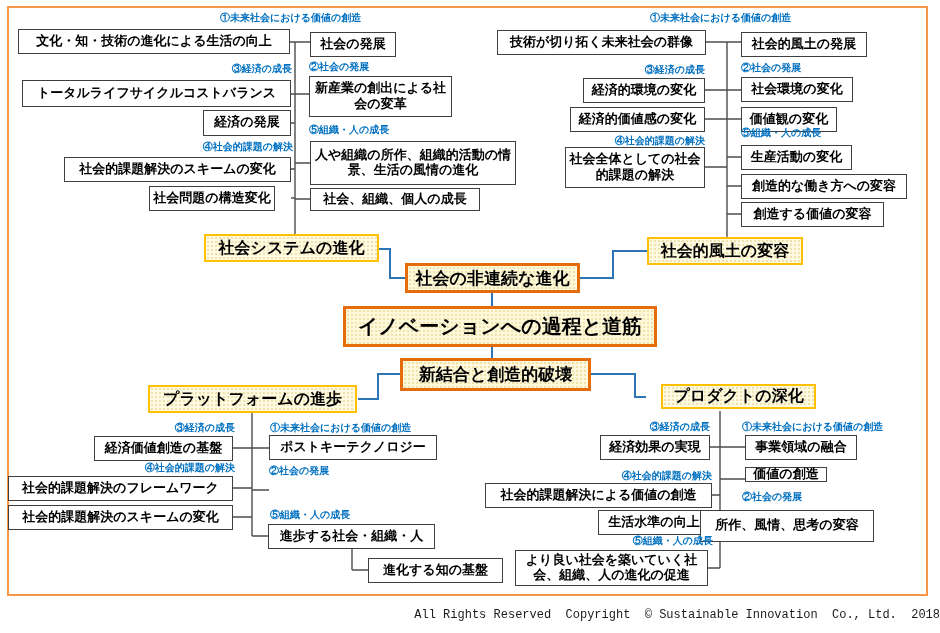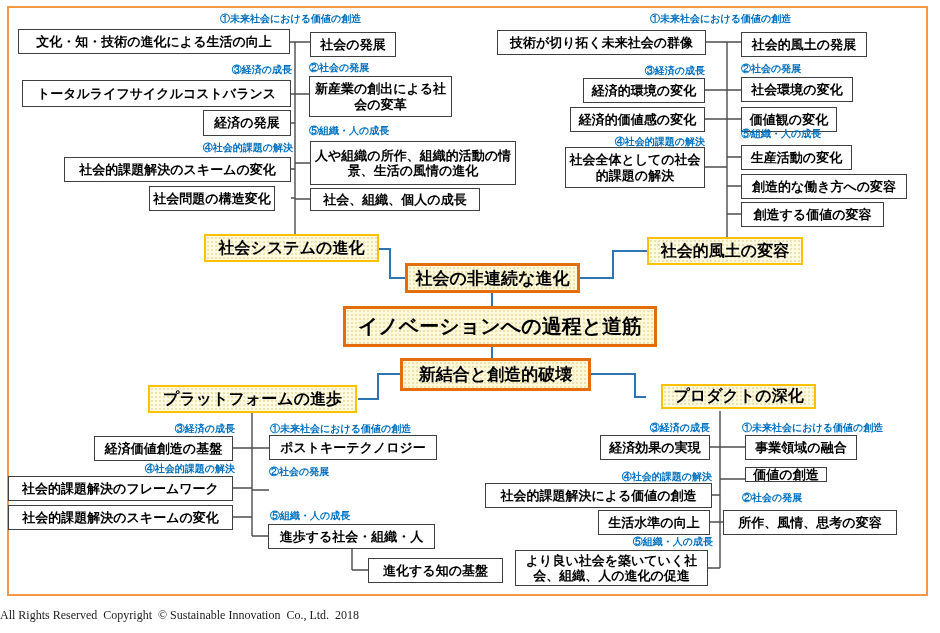--- a/index.html
+++ b/index.html
@@ -1,35 +1,35 @@
 <!DOCTYPE html>
 <html><head>
 <meta charset="utf-8">
 <style>
   html,body{margin:0;padding:0;background:#fff;}
   .stage{position:relative;width:940px;height:633px;background:#fff;overflow:hidden;
-         font-family:Liberation Serif, serif;}
+         font-family:Liberation Mono, monospace;}
   .frame{position:absolute;left:7px;top:6px;width:921px;height:590px;
          border:2px solid #F79646;box-sizing:border-box;}
   svg.wires{position:absolute;left:0;top:0;z-index:1;}
   .box{position:absolute;z-index:2;display:flex;align-items:center;justify-content:center;
        text-align:center;background:#fff;border:1.5px solid #3F3F3F;box-sizing:border-box;
        font-weight:bold;font-size:13px;line-height:1.18;color:#000;padding:1px 2px;}
   .cat{position:absolute;z-index:3;color:#0070C0;font-weight:bold;font-size:10px;
        line-height:1;white-space:nowrap;}
   .branch{position:absolute;z-index:2;display:flex;align-items:center;justify-content:center;
        border:2px solid #FFC000;box-sizing:border-box;color:#000;font-weight:bold;font-size:16px;
        white-space:nowrap;background-color:#FFFBE3;
        background-image:radial-gradient(#EFE2AC 0.8px, transparent 0.9px);background-size:4px 4px;}
   .centerbox{position:absolute;z-index:2;display:flex;align-items:center;justify-content:center;
        border:3px solid #E46C0A;box-sizing:border-box;color:#000;font-weight:bold;
        white-space:nowrap;background-color:#FFF9DC;
        background-image:radial-gradient(#EFE2AC 0.8px, transparent 0.9px);background-size:4px 4px;}
   .fs17{font-size:17px;} .fs20{font-size:20px;}
-  .footer{position:absolute;left:0;top:608px;width:940px;text-align:left;
+  .footer{position:absolute;left:0;top:608px;width:940px;text-align:right;
        font-size:12px;color:#1a1a1a;white-space:pre;z-index:2;}
 </style>
 </head>
 <body>
 
 <div class="stage">
   <div class="frame"></div>
 
   <svg class="wires" width="940" height="633" viewBox="0 0 940 633">
     <path fill="none" stroke="#4D4D4D" stroke-width="1.4" d="M295 42 V234 M290 42 H310 M291 94 H309 M291 123 H295 M291 169 H295 M295 163 H310 M291 198 H295 M295 199 H310
@@ -99,17 +99,17 @@
   <div class="cat" style="left:742px;top:423px">①未来社会における価値の創造</div>
   <div class="cat" style="right:228px;top:472px">④社会的課題の解決</div>
   <div class="cat" style="left:742px;top:493px">②社会の発展</div>
   <div class="cat" style="right:227px;top:537px">⑤組織・人の成長</div>
 
   <div class="box" style="left:600px;top:435px;width:110px;height:25px">経済効果の実現</div>
   <div class="box" style="left:745px;top:435px;width:112px;height:25px">事業領域の融合</div>
   <div class="box" style="left:745px;top:467px;width:82px;height:15px">価値の創造</div>
   <div class="box" style="left:485px;top:483px;width:227px;height:25px">社会的課題解決による価値の創造</div>
   <div class="box" style="left:598px;top:510px;width:112px;height:25px">生活水準の向上</div>
-  <div class="box" style="left:723px;top:510px;width:174px;height:25px">所作、風情、思考の変容</div>
+  <div class="box" style="left:700px;top:510px;width:174px;height:32px">所作、風情、思考の変容</div>
   <div class="box" style="left:515px;top:550px;width:193px;height:36px">より良い社会を築いていく社会、組織、人の進化の促進</div>
 
   <div class="footer">All Rights Reserved  Copyright  © Sustainable Innovation  Co., Ltd.  2018</div>
 </div>
 
 </body></html>

